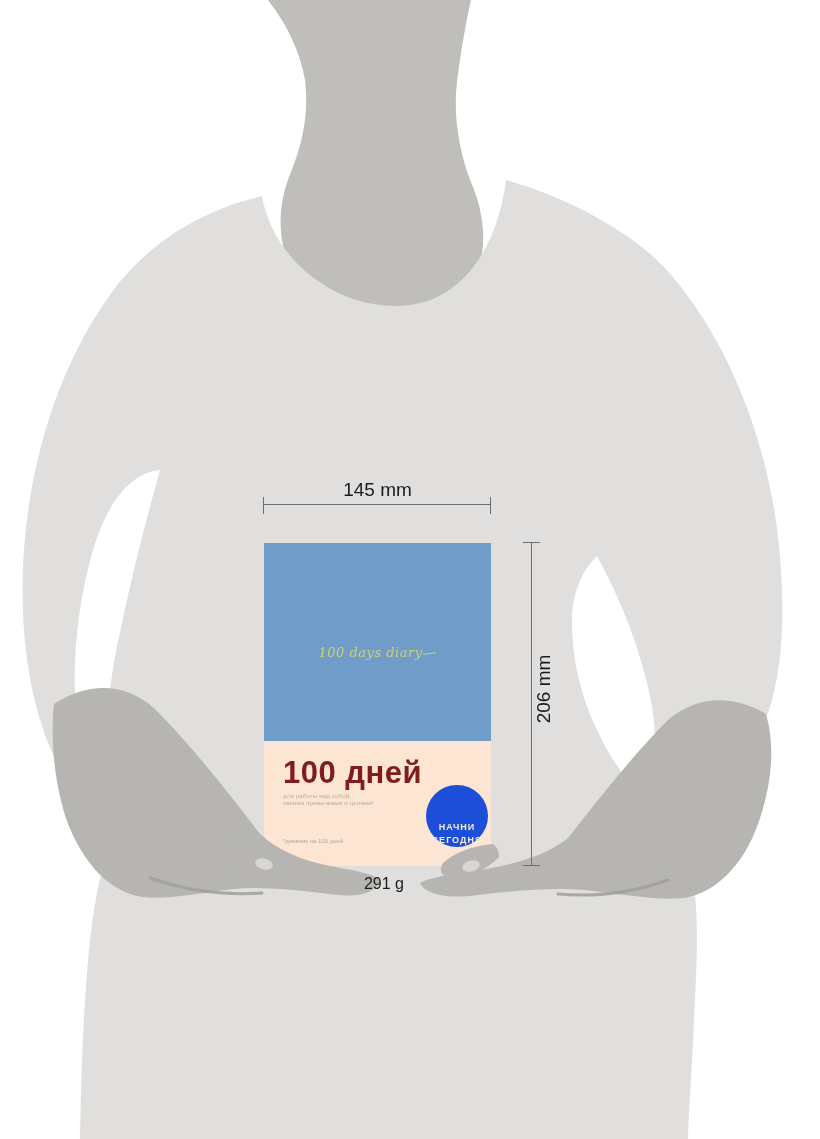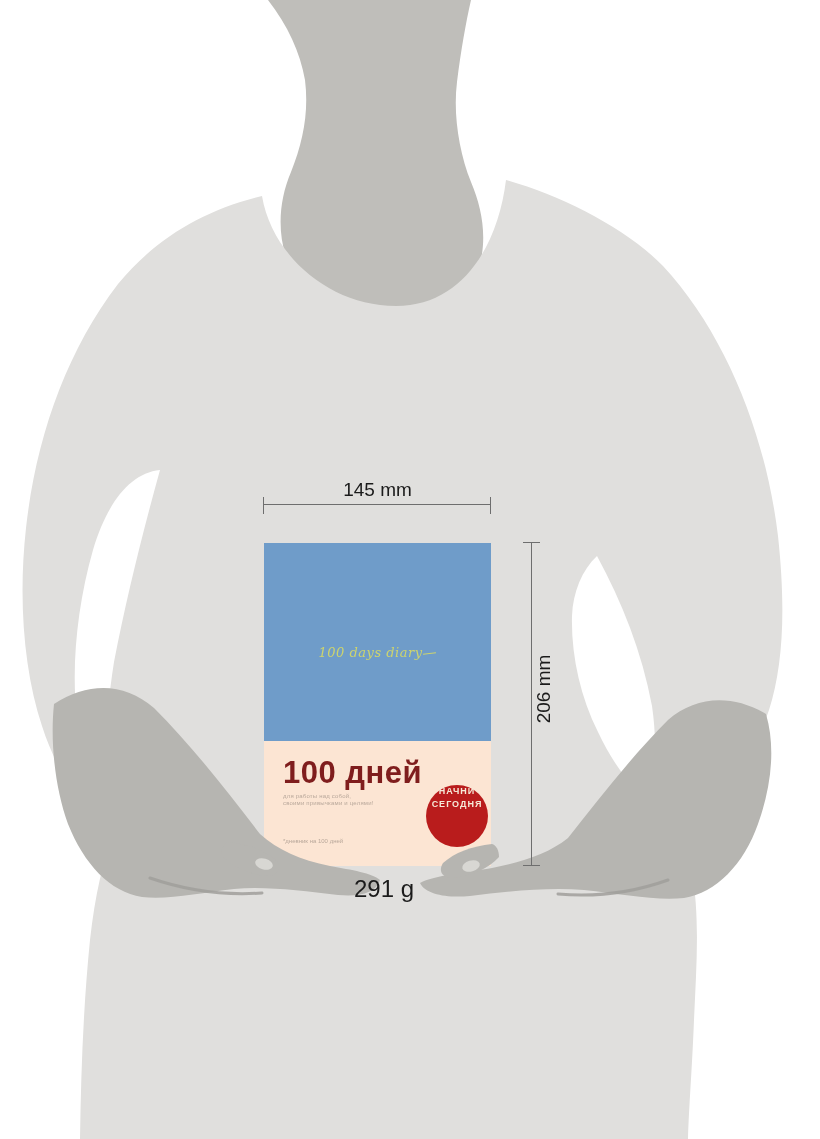--- a/index.html
+++ b/index.html
@@ -15,32 +15,32 @@
                font-family:"DejaVu Serif", serif;font-style:italic;
                font-size:13px;color:#cdd46e;letter-spacing:.5px;white-space:nowrap;}
   .flourish{display:inline-block;width:13px;border-top:1px solid #cdd46e;
             transform:translateY(-3px) rotate(-6deg);margin-left:1px;}
   .book .peach{position:relative;width:227px;height:125px;background:#fce5d3;}
   .title{position:absolute;left:19px;top:14px;font-size:31px;font-weight:bold;
          color:#7f1d1d;letter-spacing:.5px;white-space:nowrap;}
   .subtitle{position:absolute;left:19px;top:52px;font-size:6px;line-height:7px;
             color:#b9a89b;letter-spacing:.2px;}
   .badge{position:absolute;left:162px;top:44px;width:62px;height:62px;border-radius:50%;
-         background:#b91c1c;display:flex;flex-direction:column;align-items:center;
-         justify-content:flex-start;}
+         background:#1d4ed8;display:flex;flex-direction:column;align-items:center;
+         justify-content:flex-end;}
   .badge span{font-size:9px;line-height:13px;color:#f6ead8;letter-spacing:1px;font-weight:600;}
   .footnote{position:absolute;left:19px;top:97px;font-size:6px;color:#b9a89b;}
 
   
   .dim{position:absolute;background:#6e6e6e;}
   .dim-label{position:absolute;color:#1b1b1b;font-size:19px;white-space:nowrap;}
   .w-label{left:264px;top:479px;width:227px;text-align:center;}
   .h-label{left:503px;top:679px;width:80px;height:20px;text-align:center;
            transform:rotate(-90deg);}
-  .g-label{left:334px;top:875px;width:100px;text-align:center;font-size:24px;}
+  .g-label{left:334px;top:875px;width:100px;text-align:center;font-size:16px;}
 </style>
 </head>
 <body>
 
 <div class="stage">
 
   <svg width="820" height="1139" viewBox="0 0 820 1139">
     <path fill="#bfbeba" d="M268,0 C288,26 300,52 305,80 C309,112 303,142 291,172
          C279,200 277,232 287,260 C299,294 340,314 390,314
          C440,314 472,296 480,264 C487,236 482,208 471,182

